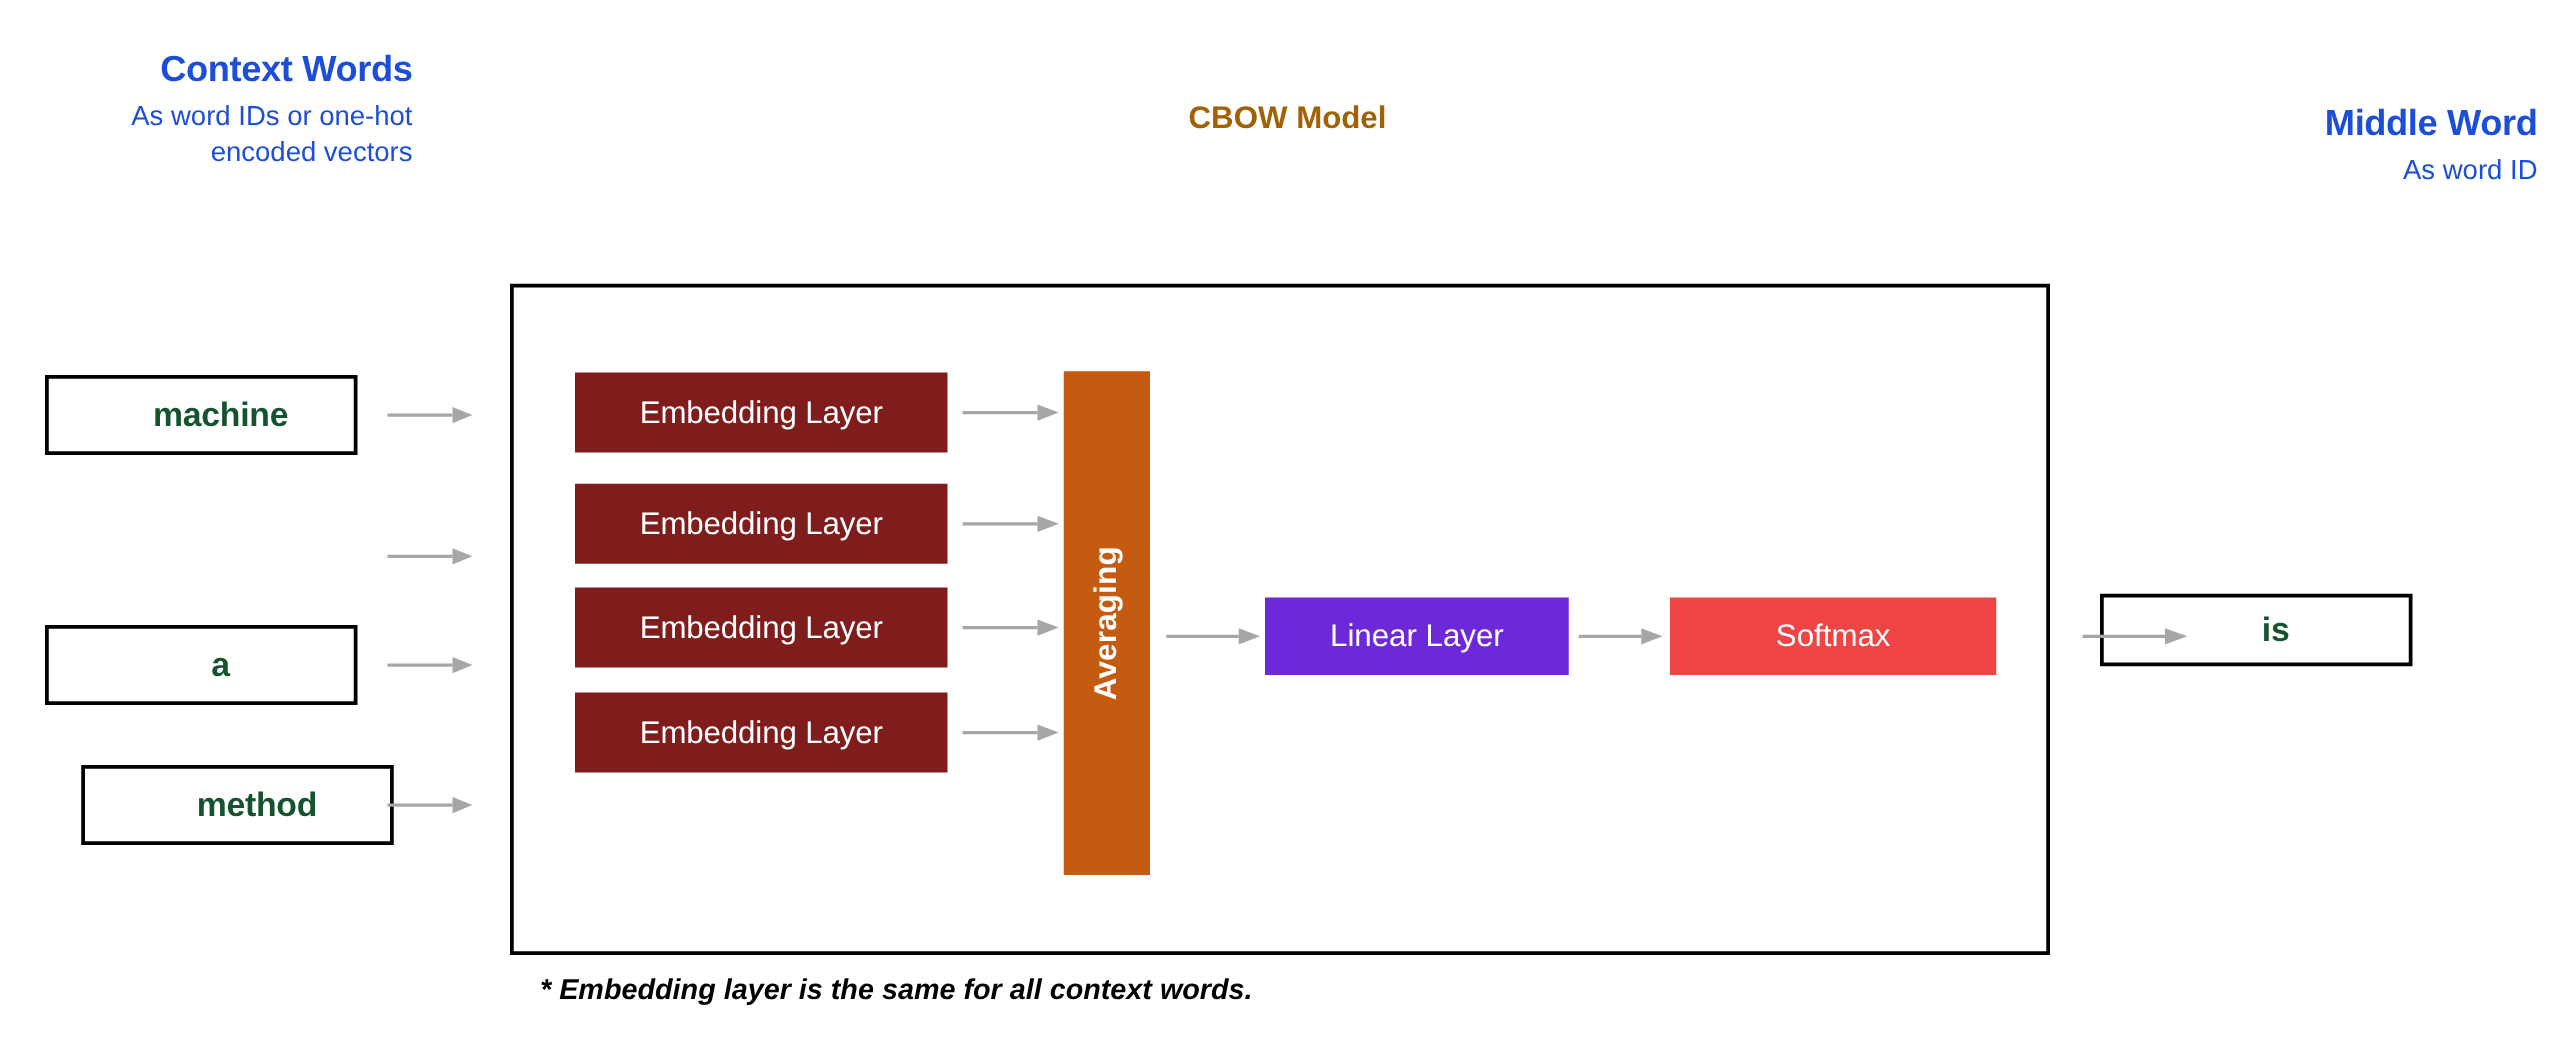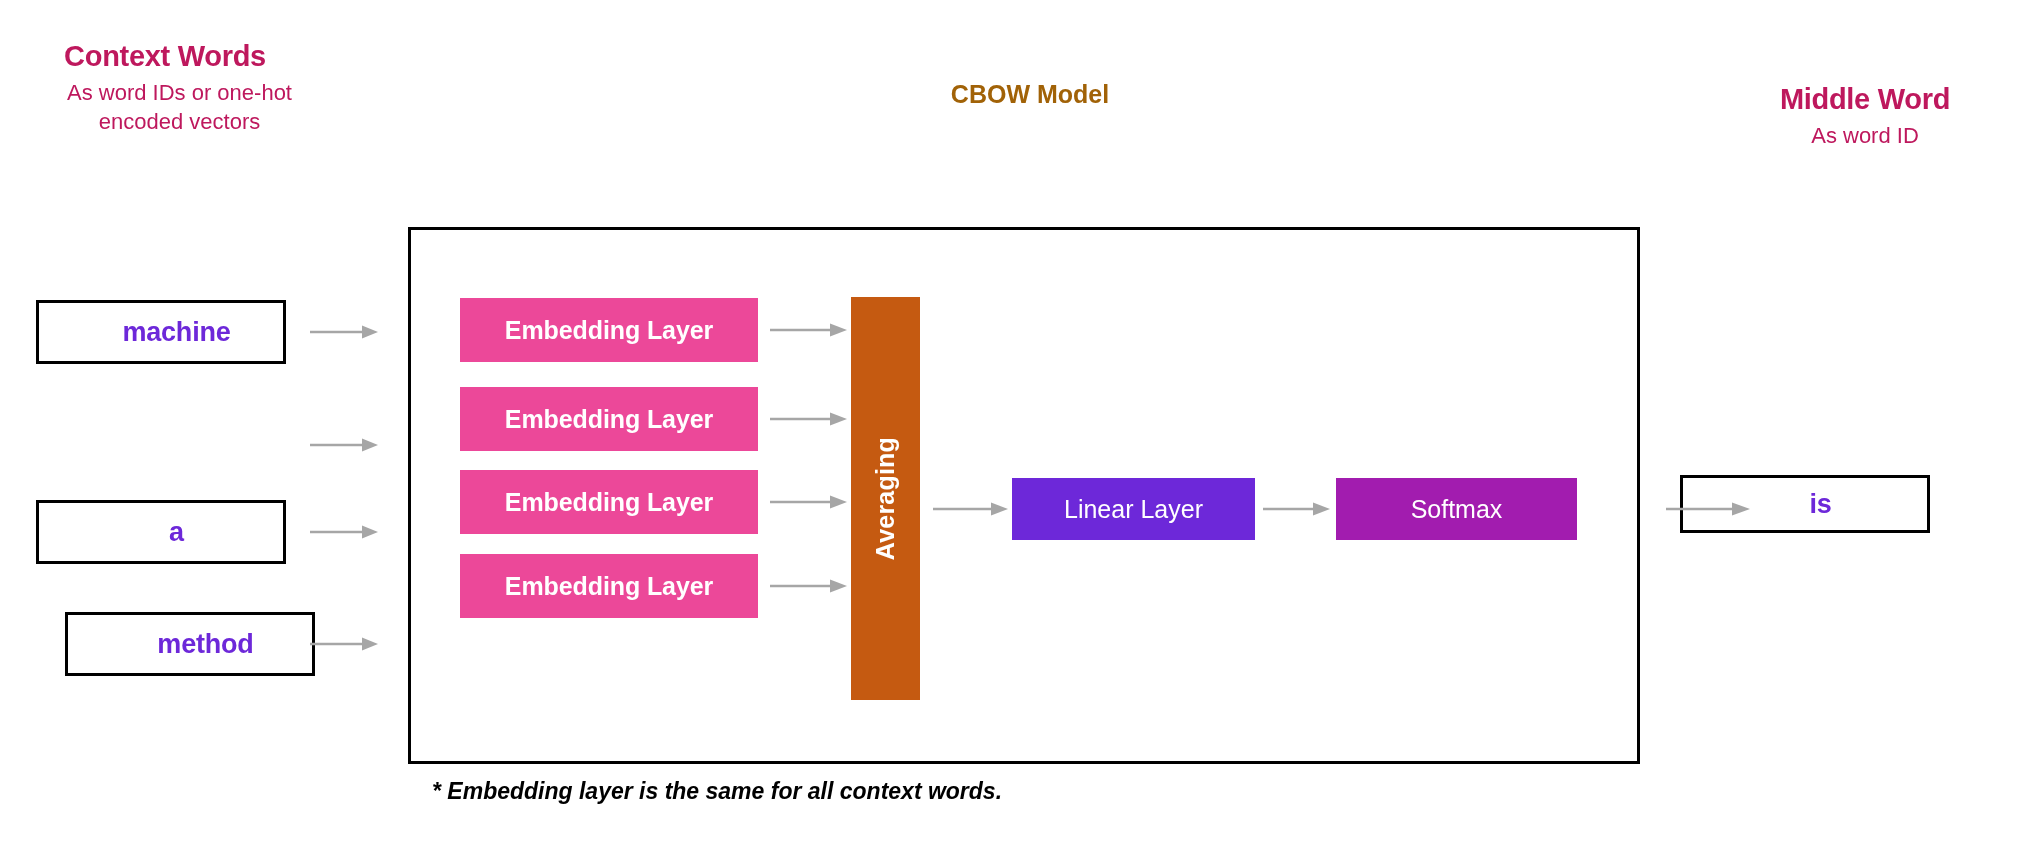--- a/index.html
+++ b/index.html
@@ -11,21 +11,21 @@
     overflow: hidden;
   }
   #canvas {
     position: relative;
     width: 2040px;
     height: 844px;
     background: #ffffff;
   }
 
   
-  .col-head { position: absolute; text-align: center; color: #be185d; }
+  .col-head { position: absolute; text-align: right; color: #1d4ed8; }
   .col-head .title {
     font-weight: bold;
     letter-spacing: -0.3px;
     white-space: nowrap;
   }
   .col-head .sub { font-weight: normal; }
 
   #context-header      { left: 0px;    top: 38px;  width: 330px; }
   #context-header .title { font-size: 29px; line-height: 36px; }
   #context-header .sub   { font-size: 22px; line-height: 29px; margin-top: 4px; padding-left: 29px; }
@@ -41,21 +41,21 @@
     font-size: 25px; font-weight: bold; color: #a16207;
     white-space: nowrap;
   }
 
   
   .word-box {
     position: absolute;
     border: 3px solid #000;
     background: #ffffff;
     display: flex; align-items: center; justify-content: center;
-    font-size: 27px; font-weight: bold; color: #6d28d9;
+    font-size: 27px; font-weight: bold; color: #14532d;
     letter-spacing: -0.2px;
     padding-left: 31px;
   }
   .in-box { left: 36px; width: 250px; height: 64px; }
   #word-box-0 { top: 300px; }
   #word-box-1 { top: 413px; }
   #word-box-2 { top: 500px; }
   #word-box-3 { top: 612px; margin-left: 29px; }
   #output-box { left: 1680px; top: 475px; width: 250px; height: 58px; }
 
@@ -70,24 +70,23 @@
 
   
   .block {
     position: absolute;
     display: flex; align-items: center; justify-content: center;
     color: #ffffff;
     text-align: center;
   }
   .embed-block {
     left: 460px; width: 298px; height: 64px;
-    background: #ec4899;
+    background: #7f1d1d;
     font-size: 25px;
     letter-spacing: -0.1px;
-    font-weight: bold;
   }
   #embed-0 { top: 298px; }
   #embed-1 { top: 387px; }
   #embed-2 { top: 470px; }
   #embed-3 { top: 554px; }
 
   #averaging-block {
     left: 851px; top: 297px;
     width: 69px; height: 403px;
     background: #C55A11;
@@ -102,22 +101,22 @@
   }
 
   #linear-block {
     left: 1012px; top: 478px;
     width: 243px; height: 62px;
     background: #6d28d9;
     font-size: 25px;
   }
   #softmax-block {
     left: 1336px; top: 478px;
-    width: 241px; height: 62px;
-    background: #a21caf;
+    width: 261px; height: 62px;
+    background: #ef4444;
     font-size: 25px;
   }
 
   
   .arrow { position: absolute; }
   .arrow svg { display: block; overflow: visible; }
 
   
   #footnote {
     position: absolute;

